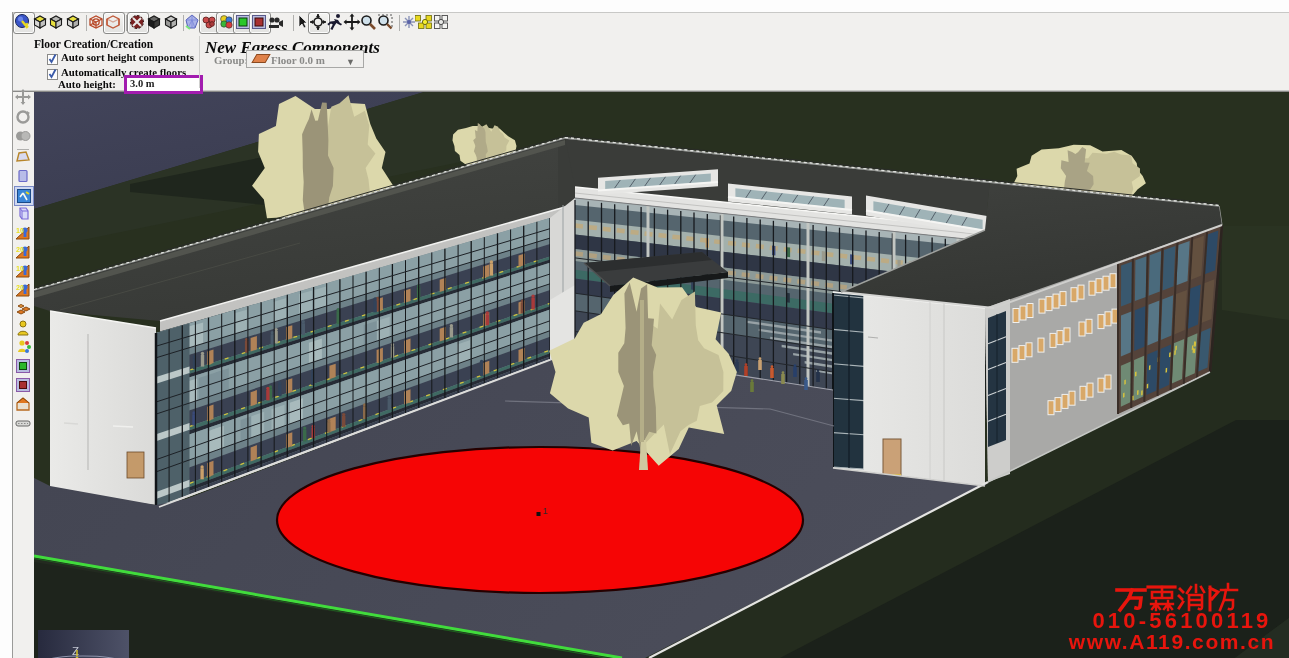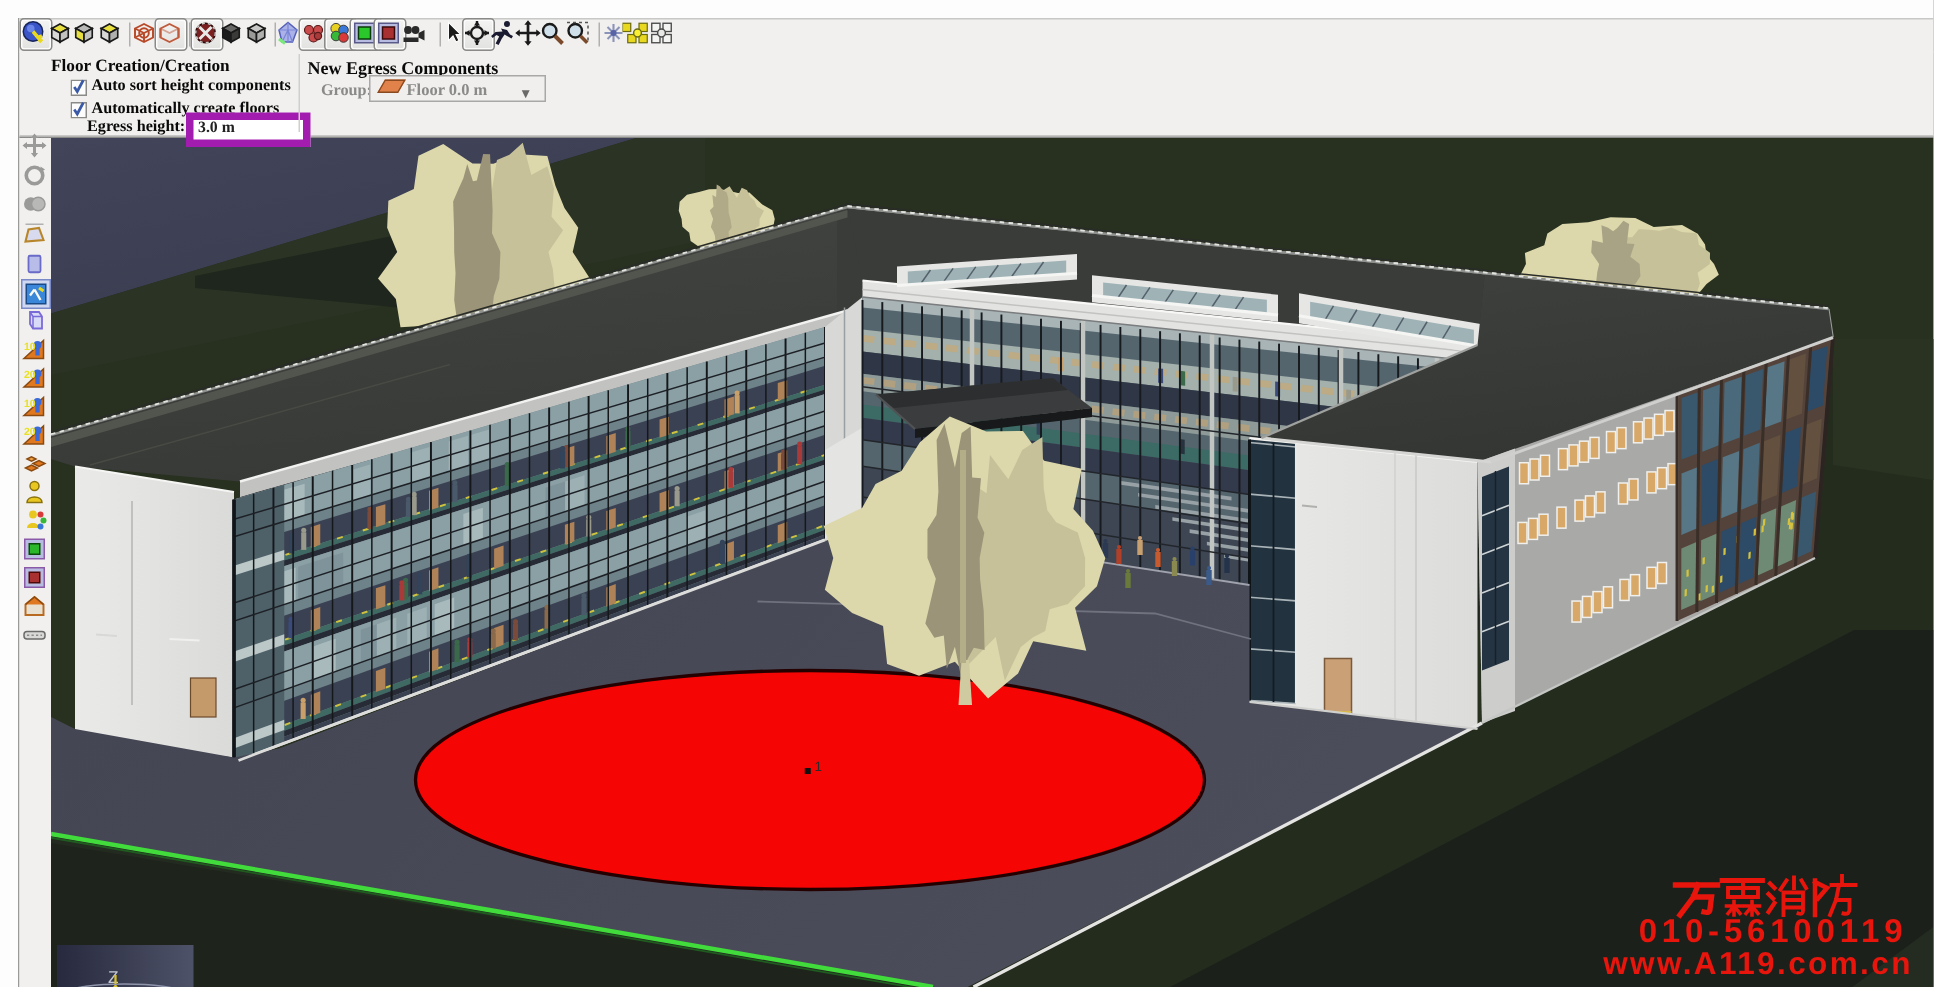--- a/index.html
+++ b/index.html
@@ -757,24 +757,24 @@
 <div style="position:absolute;left:47px;top:51px;width:11px;height:11px;"><svg width="11" height="11">
         <rect x="0.5" y="0.5" width="10" height="10" fill="#fdfdfd" stroke="#8a8a88"></rect>
         <path d="M2.5,5 L4.5,8 L8.5,0.5" fill="none" stroke="#3a5aa8" stroke-width="1.8"></path>
       </svg></div>
 <div style="position:absolute;left:61px;top:51px;font-family:'Liberation Serif',serif;font-weight:bold;font-size:10.8px;color:#0a0a0a;">Auto sort height components</div>
 <div style="position:absolute;left:47px;top:66px;width:11px;height:11px;"><svg width="11" height="11">
         <rect x="0.5" y="0.5" width="10" height="10" fill="#fdfdfd" stroke="#8a8a88"></rect>
         <path d="M2.5,5 L4.5,8 L8.5,0.5" fill="none" stroke="#3a5aa8" stroke-width="1.8"></path>
       </svg></div>
 <div style="position:absolute;left:61px;top:66px;font-family:'Liberation Serif',serif;font-weight:bold;font-size:10.8px;color:#0a0a0a;">Automatically create floors</div>
-<div style="position:absolute;left:58px;top:78px;font-family:'Liberation Serif',serif;font-weight:bold;font-size:10.8px;color:#0a0a0a;">Egress height:</div>
-<div style="position:absolute;left:124px;top:75px;width:70px;height:13px;background:#fff;border:5px solid #a21caf;font-family:'Liberation Serif',serif;font-weight:bold;font-size:10.5px;color:#222;padding-left:3px;">3.0 m</div>
+<div style="position:absolute;left:58px;top:78px;font-family:'Liberation Serif',serif;font-weight:bold;font-size:10.8px;color:#0a0a0a;">Auto height:</div>
+<div style="position:absolute;left:124px;top:75px;width:70px;height:13px;background:#fff;border:3px solid #a21caf;font-family:'Liberation Serif',serif;font-weight:bold;font-size:10.5px;color:#222;padding-left:3px;">3.0 m</div>
 <div style="position:absolute;left:199px;top:36px;width:1px;height:52px;background:#cfcfcd;"></div>
-<div style="position:absolute;left:205px;top:38px;font-family:'Liberation Serif',serif;font-weight:bold;font-size:12px;color:#0a0a0a;">New Egress Components</div>
+<div style="position:absolute;left:205px;top:38px;font-family:'Liberation Serif',serif;font-weight:bold;font-size:17px;color:#0a0a0a;font-style:italic;">New Egress Components</div>
 <div style="position:absolute;left:214px;top:54px;font-family:'Liberation Serif',serif;font-weight:bold;font-size:10.8px;color:#8a8a88;">Group:</div>
 <div style="position:absolute;left:246px;top:50px;width:116px;height:16px;background:#f0efed;border:1px solid #a8a8a6;line-height:15px;"><span style="display:inline-block;width:12px;height:7px;background:#e0824a;border:1px solid #8a4a20;transform:skewX(-30deg);margin:0 3px 1px 7px;"></span><span style="font-family:'Liberation Serif',serif;font-weight:bold;font-size:11px;color:#8a8a88;">Floor 0.0 m</span><span style="position:absolute;right:8px;top:4px;color:#6a6a68;font-size:9px;">▼</span></div>
 <div style="position:absolute;left:14px;top:88px;width:18px;height:18px;"><svg width="18" height="18" viewBox="0 0 18 18">
         <path d="M9,2 V16 M2,9 H16" stroke="#9a9a98" stroke-width="2"></path>
         <path d="M9,1 l-2.4,3 h4.8Z M9,17 l-2.4,-3 h4.8Z M1,9 l3,-2.4 v4.8Z M17,9 l-3,-2.4 v4.8Z" fill="#9a9a98"></path>
       </svg></div>
 <div style="position:absolute;left:14px;top:108px;width:18px;height:18px;"><svg width="18" height="18" viewBox="0 0 18 18">
         <circle cx="9" cy="9" r="5.5" fill="none" stroke="#9a9a98" stroke-width="2.4"></circle>
         <path d="M13,3 l3,2 -3,2 Z" fill="#9a9a98"></path>
       </svg></div>

